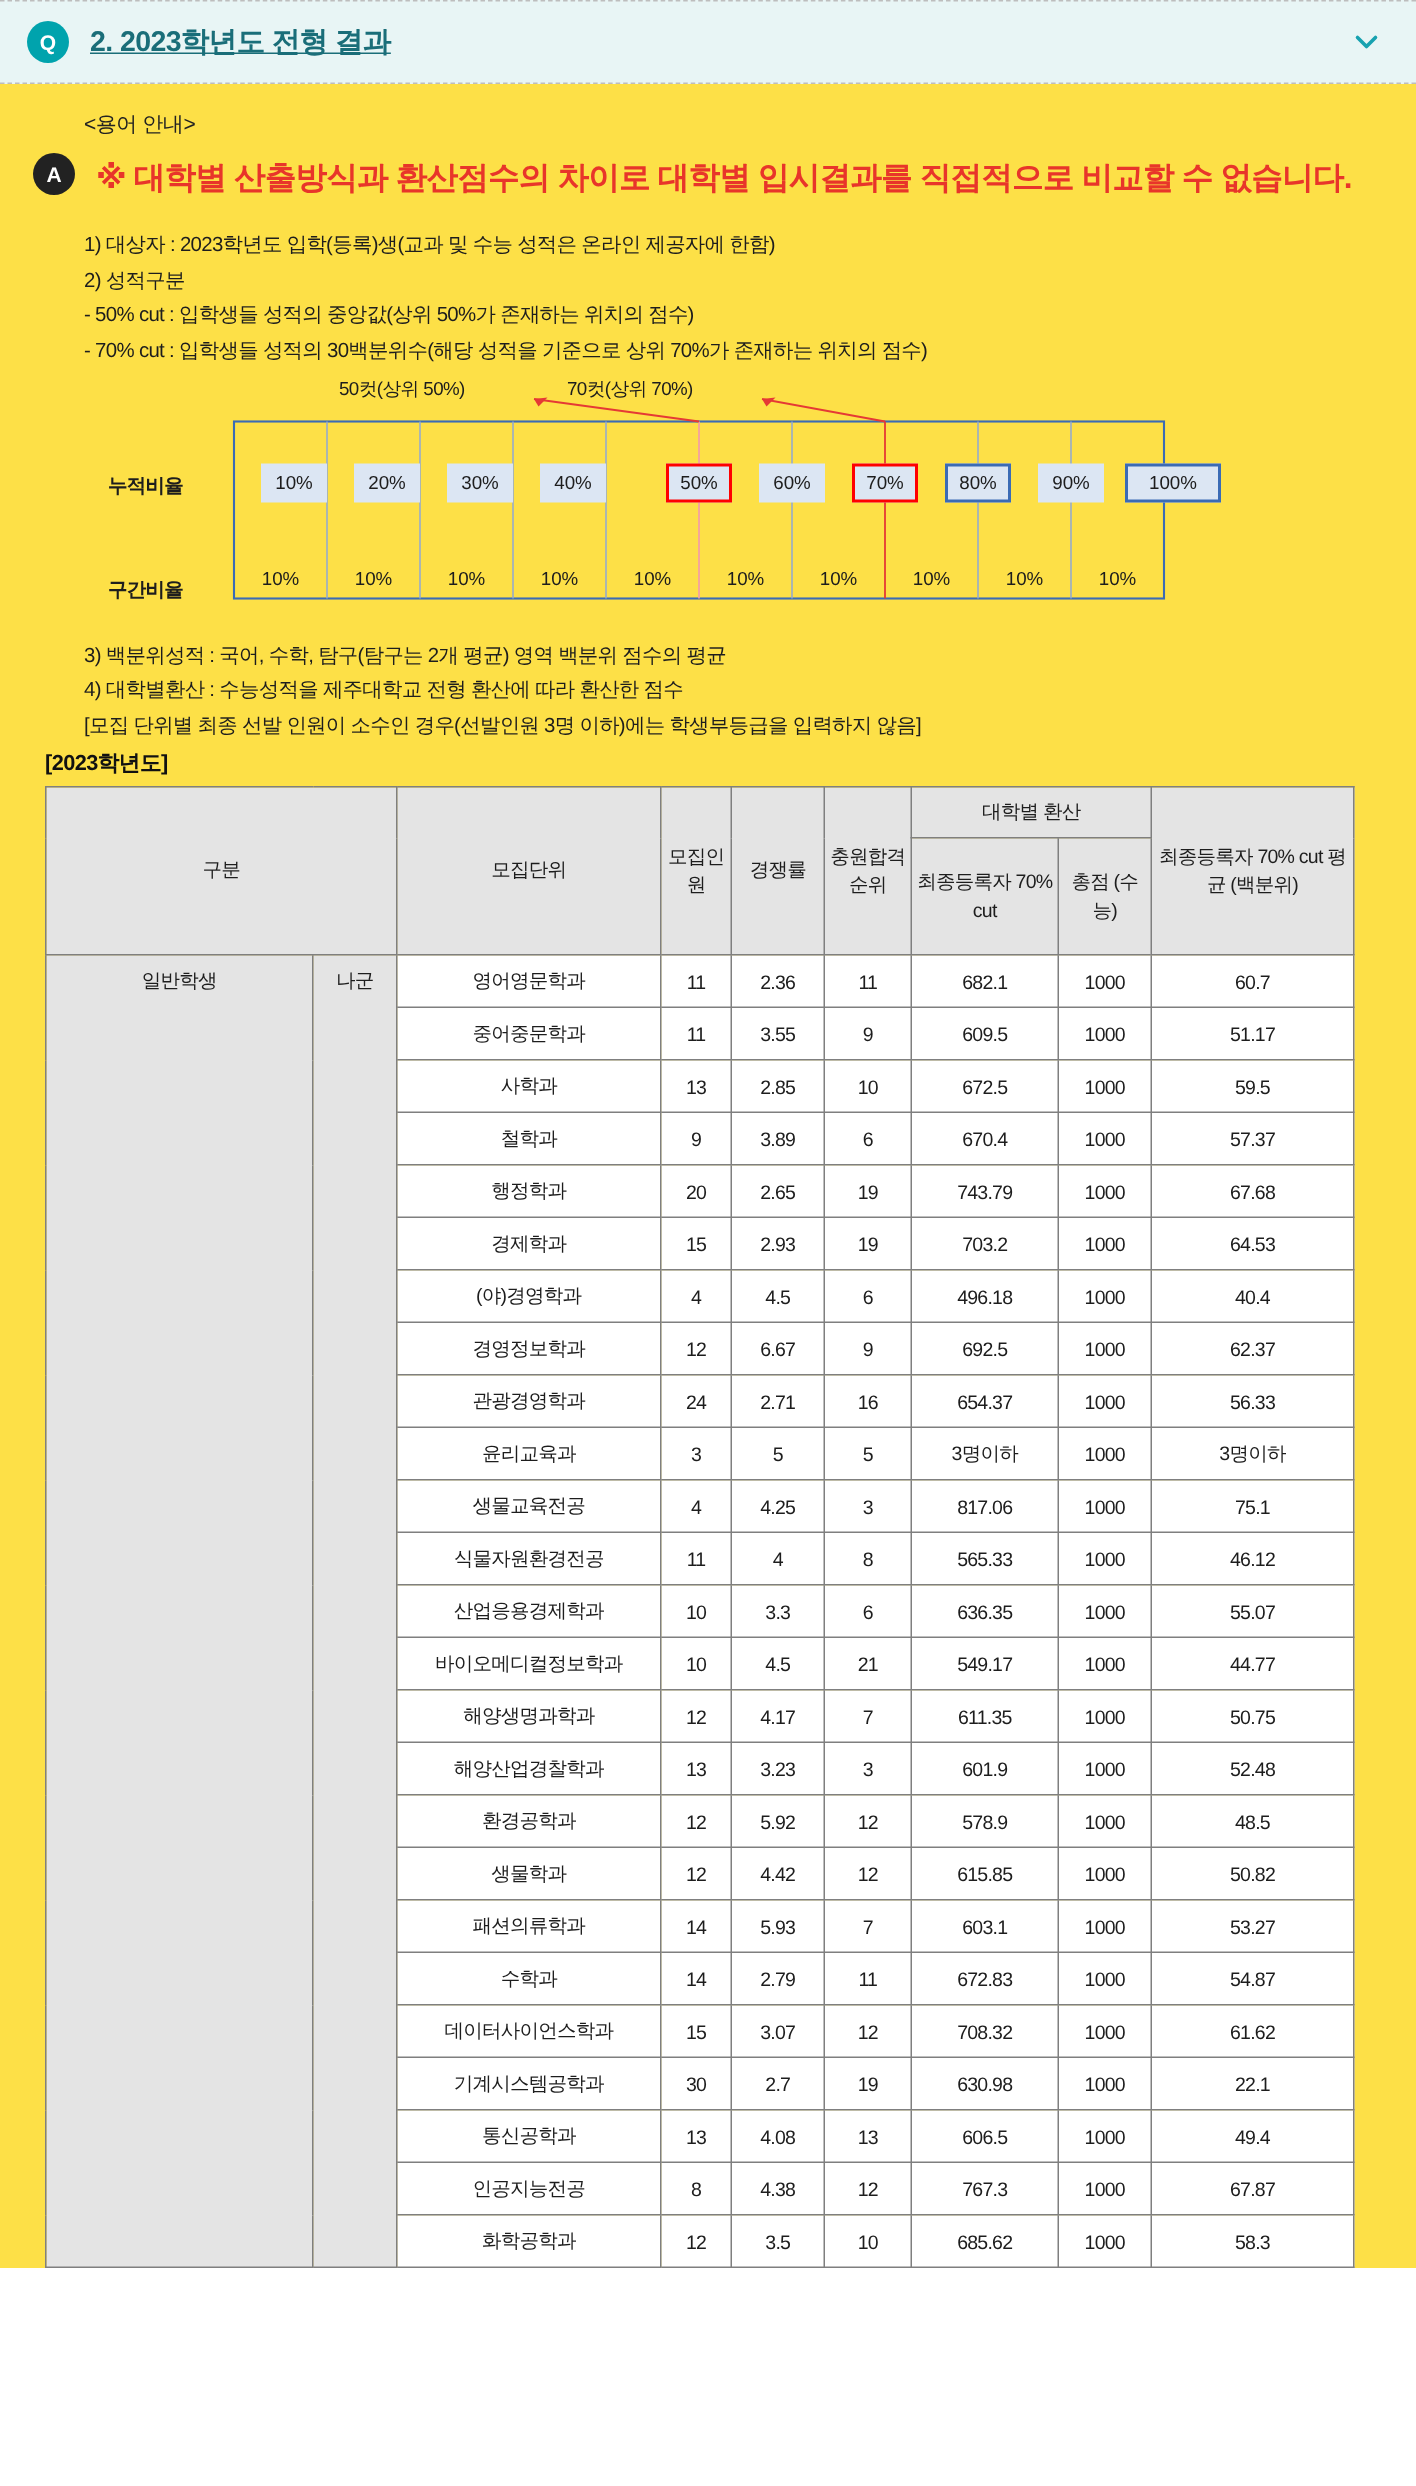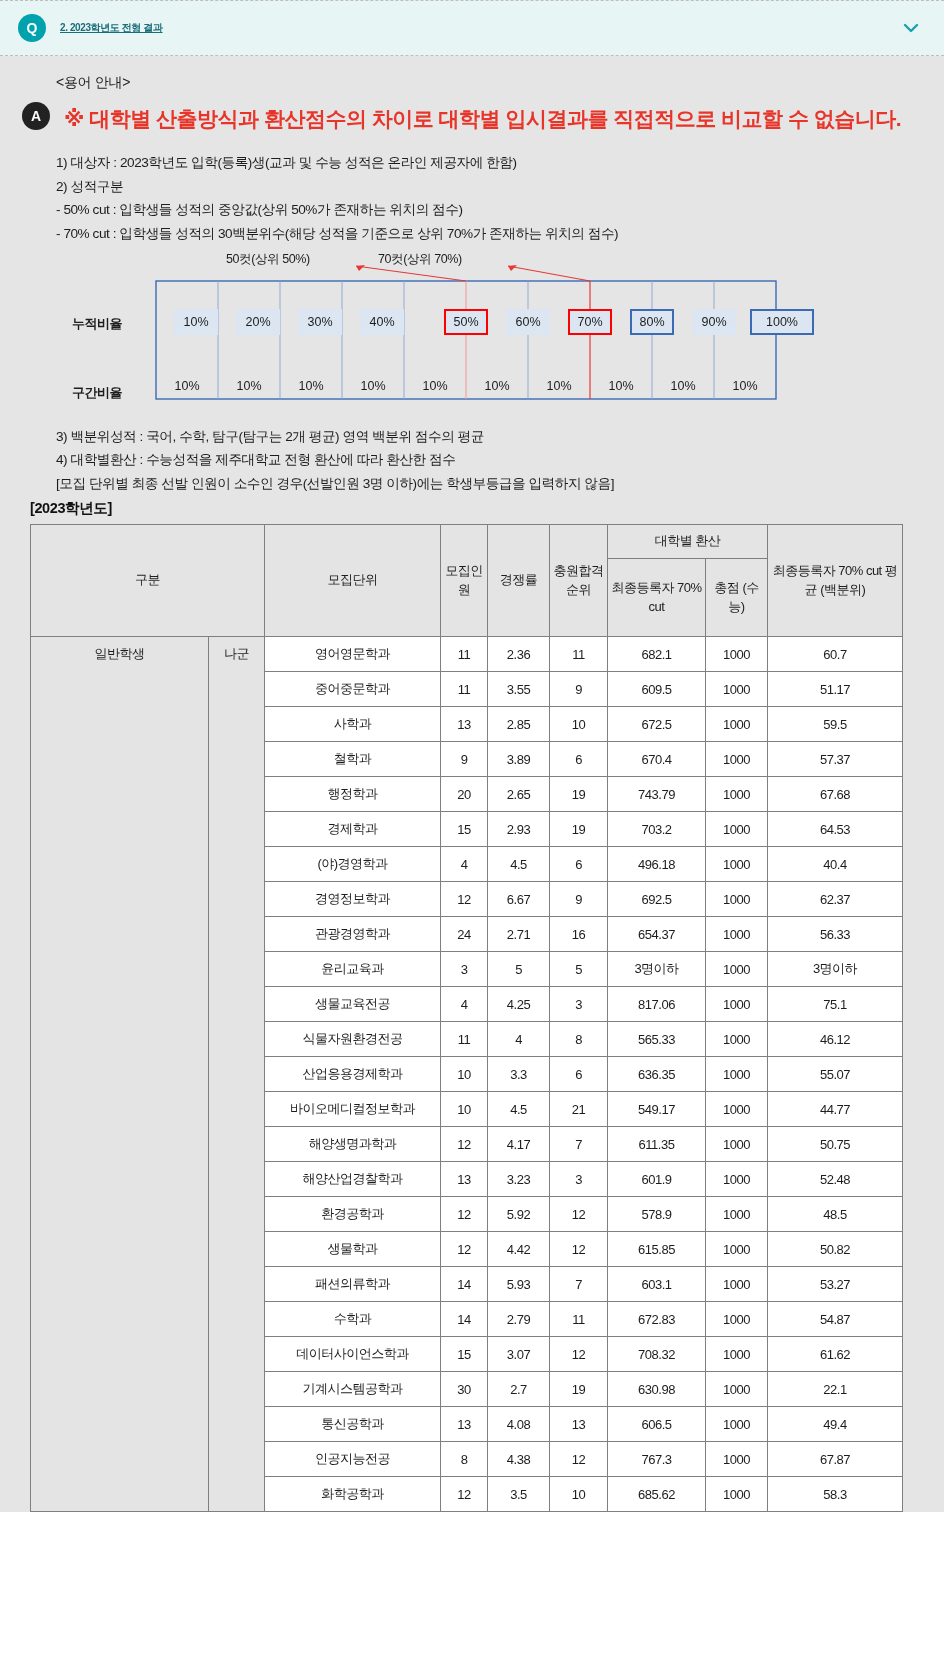--- a/index.html
+++ b/index.html
@@ -34,38 +34,38 @@
     display: flex; align-items: center; justify-content: center;
     color: #ffffff;
     font-size: 14px;
     font-weight: bold;
     line-height: 1;
   }
   .badge-q { background: #00a3ad; }
   .badge-a { background: #222222; }
   .qa-title {
     flex: 1 1 auto;
-    font-size: 10px;
+    font-size: 19px;
     font-weight: bold;
     color: #1a6e79;
     text-decoration: underline;
     letter-spacing: -0.4px;
   }
   .chevron {
     flex: 0 0 auto;
     width: 22px; height: 22px;
     display: flex; align-items: center; justify-content: center;
     color: #17a2b0;
   }
   .chevron svg { display: block; }
 
   
   .qa-body {
     padding: 14px 22px 0 22px;
-    background: #e5e5e5;
+    background: #fde047;
   }
   .term-guide {
     font-size: 14px;
     color: #222222;
     margin: 4px 0 10px 34px;
     letter-spacing: -0.3px;
   }
   .answer-row {
     display: flex;
     align-items: flex-start;

